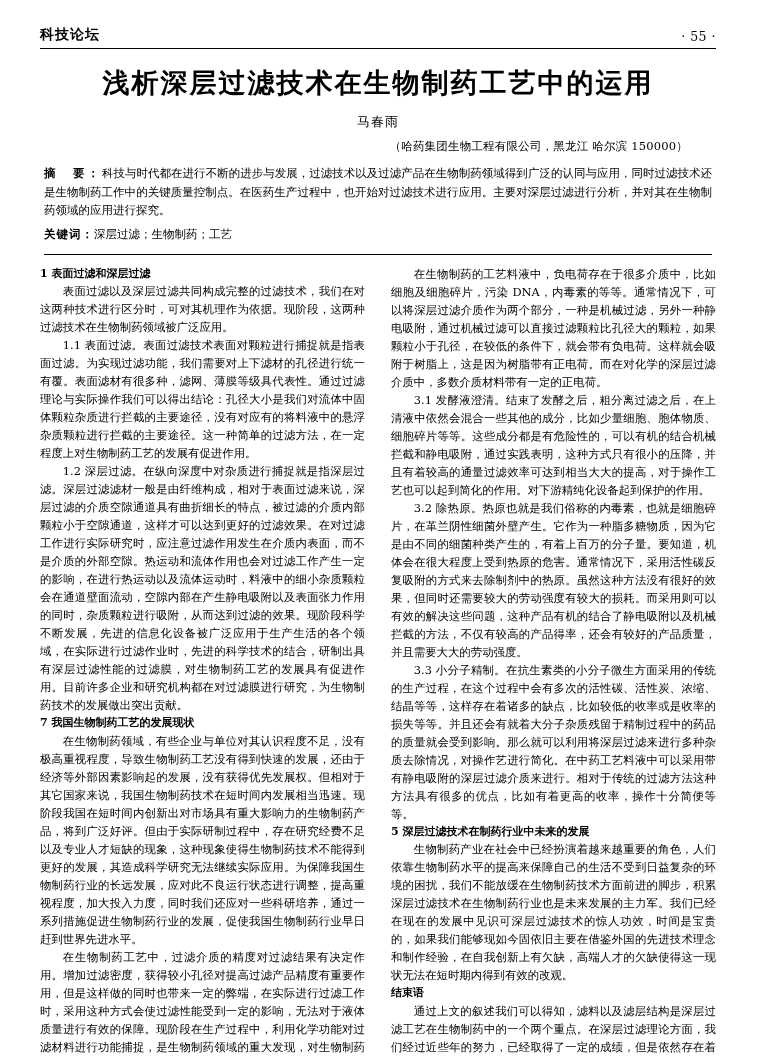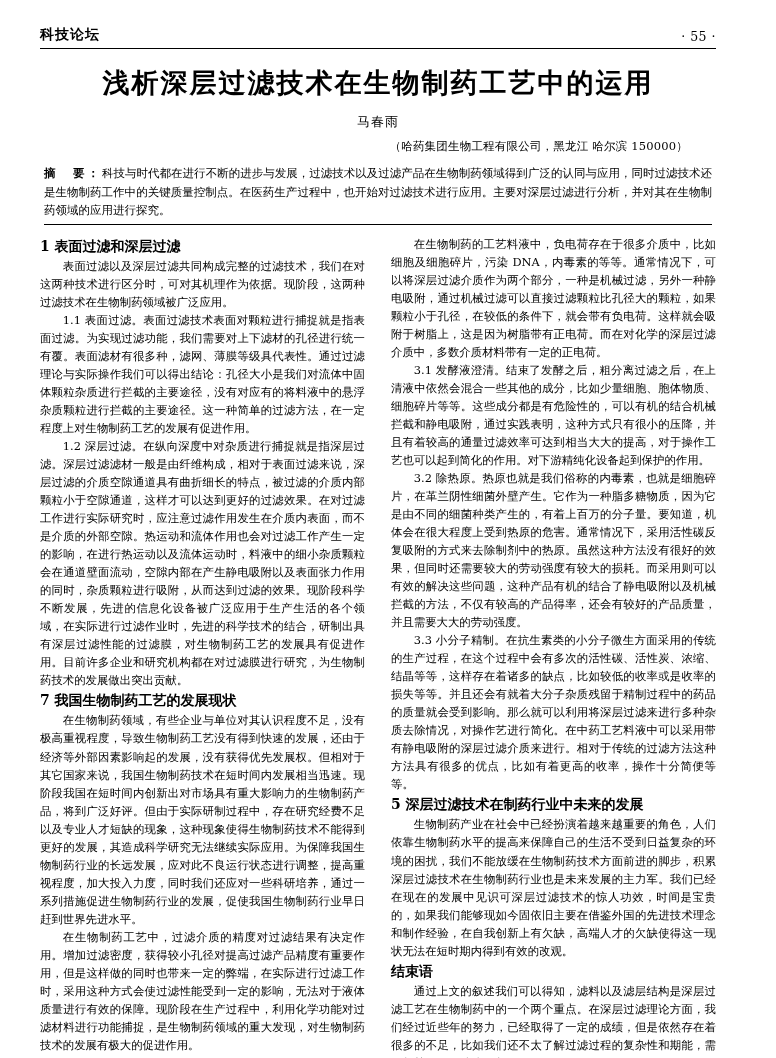--- a/index.html
+++ b/index.html
@@ -101,21 +101,21 @@
   .col {
     width: 335px;
     text-align: justify;
   }
   .col p {
     margin: 0;
     text-indent: 2em;
   }
   .col h3 {
     margin: 0;
-    font-size: 14px;
+    font-size: 11px;
     font-weight: bold;
     line-height: 1.58;
     text-indent: 0;
   }
 </style>
 </head>
 <body>
 
 <div class="page">
 
@@ -126,20 +126,23 @@
   <div class="rule"></div>
 
   <div class="title">浅析深层过滤技术在生物制药工艺中的运用</div>
   <div class="author">马春雨</div>
   <div class="affil">（哈药集团生物工程有限公司，黑龙江 哈尔滨 150000）</div>
 
   <div class="abstract">
     <p><span class="lab">摘　要：</span><span>科技与时代都在进行不断的进步与发展，过滤技术以及过滤产品在生物制药领域得到广泛的认同与应用，同时过滤技术还是生物制药工作中的关键质量控制点。在医药生产过程中，也开始对过滤技术进行应用。主要对深层过滤进行分析，并对其在生物制药领域的应用进行探究。</span></p>
   </div>
 
+  <div class="keywords">
+    <span class="lab">关键词：</span><span>深层过滤；生物制药；工艺</span>
+  </div>
 
   <div class="hairline"></div>
 
   <div class="cols">
     <div class="col" id="col-left">
         <h3>1 表面过滤和深层过滤</h3>
         <p>表面过滤以及深层过滤共同构成完整的过滤技术，我们在对这两种技术进行区分时，可对其机理作为依据。现阶段，这两种过滤技术在生物制药领域被广泛应用。</p>
         <p>1.1 表面过滤。表面过滤技术表面对颗粒进行捕捉就是指表面过滤。为实现过滤功能，我们需要对上下滤材的孔径进行统一有覆。表面滤材有很多种，滤网、薄膜等级具代表性。通过过滤理论与实际操作我们可以得出结论：孔径大小是我们对流体中固体颗粒杂质进行拦截的主要途径，没有对应有的将料液中的悬浮杂质颗粒进行拦截的主要途径。这一种简单的过滤方法，在一定程度上对生物制药工艺的发展有促进作用。</p>
         <p>1.2 深层过滤。在纵向深度中对杂质进行捕捉就是指深层过滤。深层过滤滤材一般是由纤维构成，相对于表面过滤来说，深层过滤的介质空隙通道具有曲折细长的特点，被过滤的介质内部颗粒小于空隙通道，这样才可以达到更好的过滤效果。在对过滤工作进行实际研究时，应注意过滤作用发生在介质内表面，而不是介质的外部空隙。热运动和流体作用也会对过滤工作产生一定的影响，在进行热运动以及流体运动时，料液中的细小杂质颗粒会在通道壁面流动，空隙内部在产生静电吸附以及表面张力作用的同时，杂质颗粒进行吸附，从而达到过滤的效果。现阶段科学不断发展，先进的信息化设备被广泛应用于生产生活的各个领域，在实际进行过滤作业时，先进的科学技术的结合，研制出具有深层过滤性能的过滤膜，对生物制药工艺的发展具有促进作用。目前许多企业和研究机构都在对过滤膜进行研究，为生物制药技术的发展做出突出贡献。</p>
         <h3>7 我国生物制药工艺的发展现状</h3>

